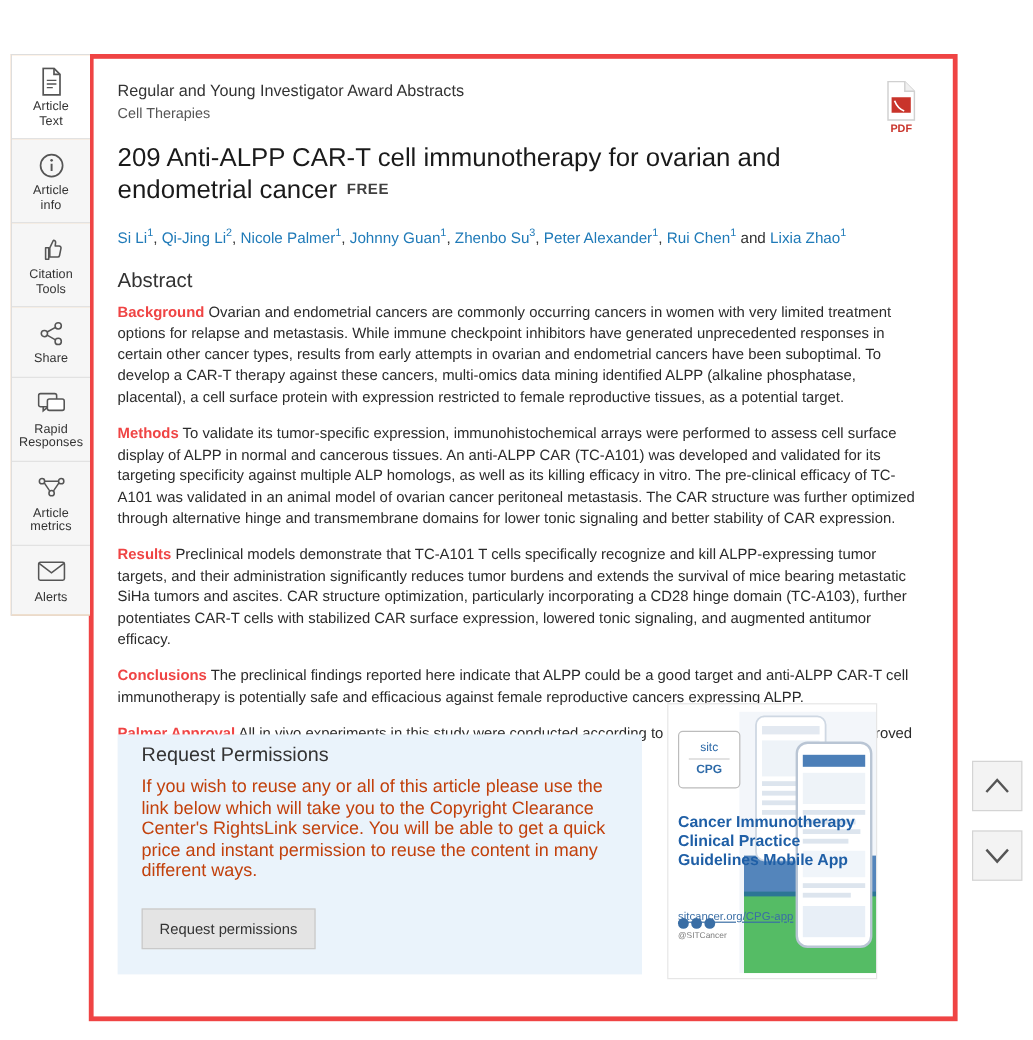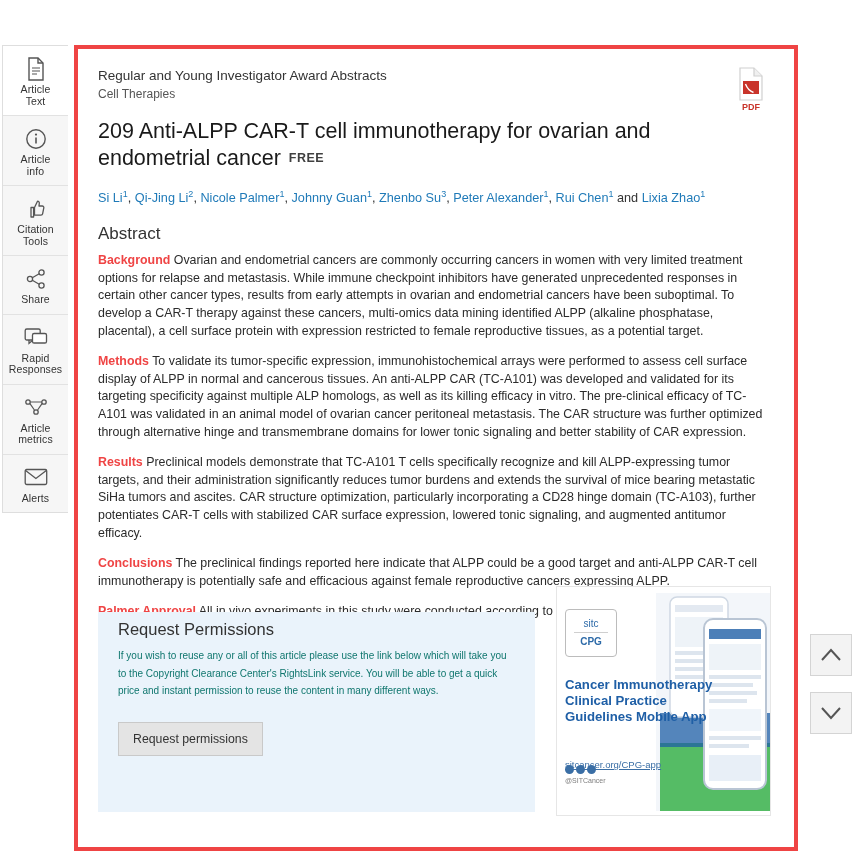--- a/index.html
+++ b/index.html
@@ -12,21 +12,21 @@
   }
   #page {
     position: relative;
     width: 861px;
     height: 867px;
     overflow: hidden;
   }
   
   #rail {
     position: absolute;
-    left: 2px; top: 45px;
+    left: 9px; top: 45px;
     width: 66px;
     background: #fdba74;
     border: 1px solid #dedede;
     border-right: none;
     z-index: 5;
   }
   .rail-item {
     width: 100%;
     padding: 9px 2px 8px 2px;
     text-align: center;
@@ -155,39 +155,39 @@
     padding: 8px 20px;
   }
   #perm h3 {
     margin: 0 0 8px 0;
     font-size: 16.5px;
     font-weight: normal;
     color: #333;
   }
   #perm p {
     margin: 0;
-    font-size: 10px;
+    font-size: 15px;
     line-height: 17.5px;
-    color: #0f766e;
+    color: #c2410c;
   }
   #perm button {
     margin-top: 22px;
     background: #e4e4e4;
     border: 1px solid #c9c9c9;
     color: #333;
     font-size: 12.3px;
     font-family: "Liberation Sans", sans-serif;
     padding: 9px 14px;
     cursor: pointer;
   }
   
   #promo {
     position: absolute;
     left: 478px; top: 537px;
-    width: 215px;
+    width: 175px;
     height: 230px;
     background: #ffffff;
     border: 1px solid #e6e6e6;
     overflow: hidden;
   }
   #promo .sitc-badge {
     position: absolute;
     left: 8px; top: 22px;
     width: 52px; height: 48px;
     border: 1px solid #bcbcbc;

